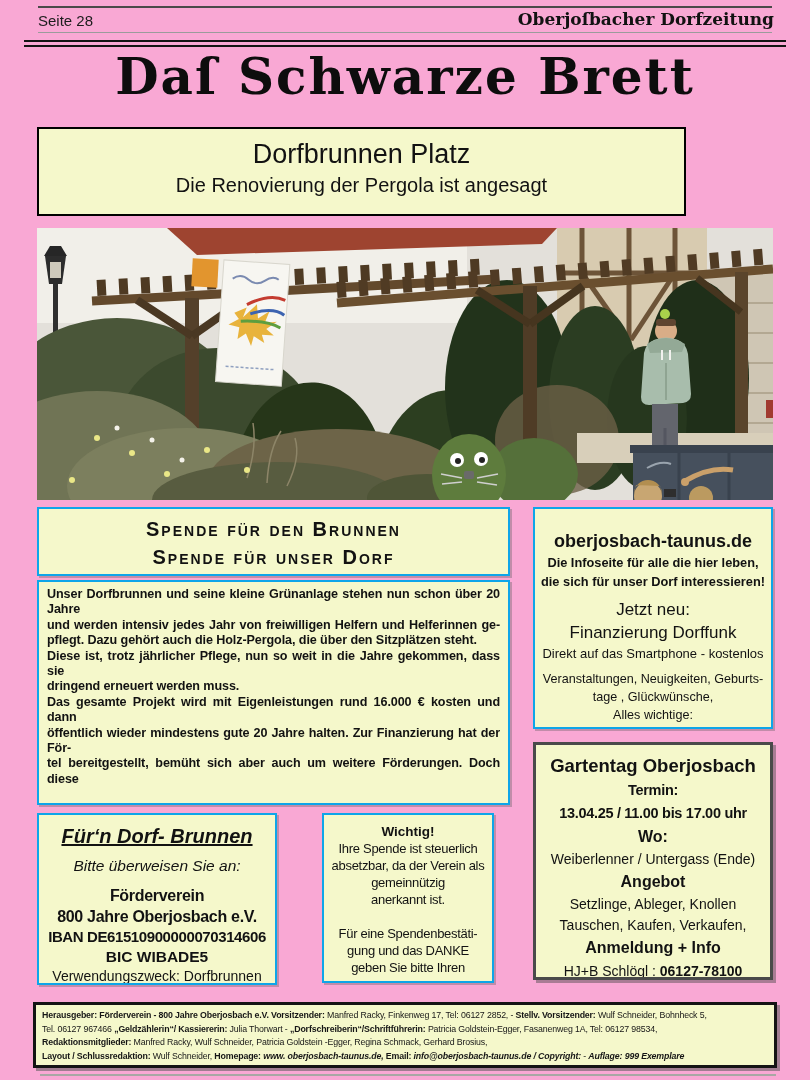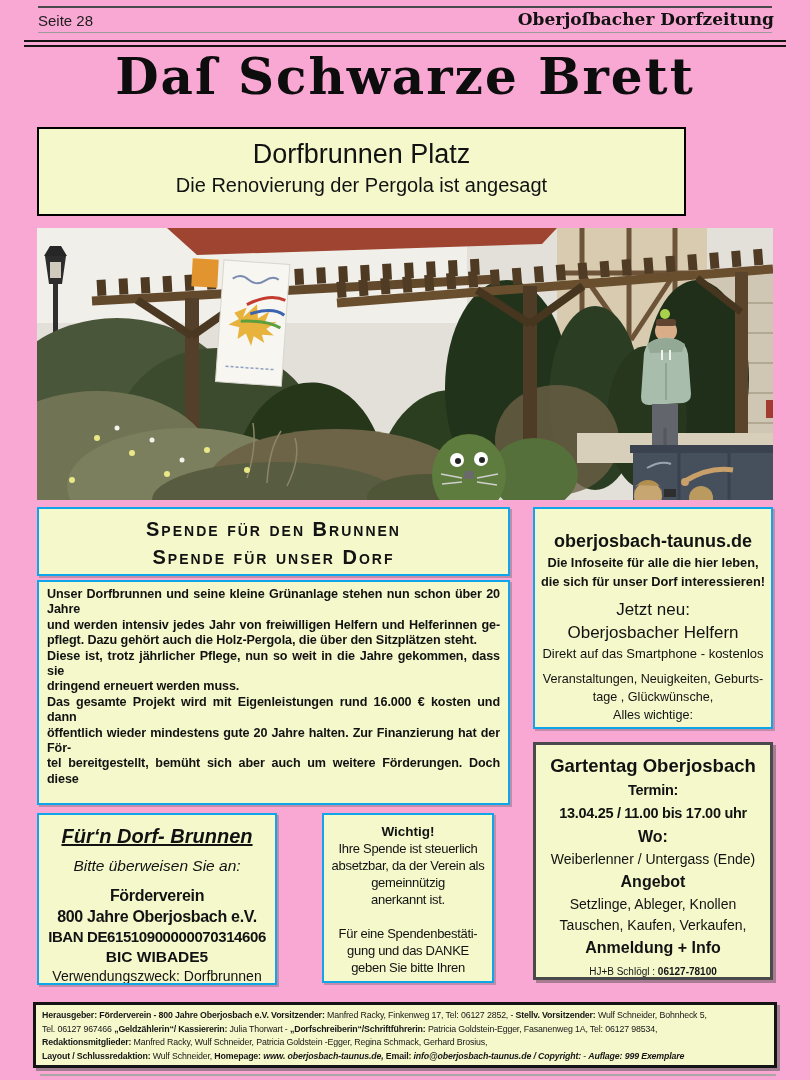--- a/index.html
+++ b/index.html
@@ -38,21 +38,21 @@
   .i-med{font-size:13px;line-height:19px;}
   .i-sm{font-size:12.6px;line-height:18px;}
   .i-sm.first{margin-top:7px;}
   
   .garten{left:533px;top:742px;width:240px;height:238px;border:3px solid #4a4a4a;text-align:center;padding-top:7px;
           box-shadow:3px 3px 0 rgba(70,70,70,.45);}
   .ga-title{font-weight:bold;font-size:18.5px;line-height:27px;}
   .ga-b{font-weight:bold;font-size:14.5px;line-height:23px;letter-spacing:-.3px;}
   .ga-b2{font-weight:bold;font-size:16px;line-height:24px;}
   .ga-r{font-size:14px;line-height:21px;}
-  .ga-last{font-size:10px;line-height:23px;}
+  .ga-last{font-size:14px;line-height:23px;}
   
   .bank{left:37px;top:813px;width:240px;height:172px;text-align:center;}
   .bank-title{margin-top:8px;font-weight:bold;font-style:italic;font-size:20px;line-height:26px;text-decoration:underline;}
   .bank-intro{margin-top:7px;font-style:italic;font-size:15.5px;line-height:20px;}
   .bank-b19{font-weight:bold;font-size:16px;line-height:21px;letter-spacing:-.3px;}
   .bank-b19.first{margin-top:9px;}
   .bank-iban{font-weight:bold;font-size:15px;line-height:20px;letter-spacing:-.4px;white-space:nowrap;}
   .bank-b18{font-weight:bold;font-size:15.5px;line-height:20px;}
   .bank-reg{font-size:14px;line-height:19px;}
   
@@ -237,21 +237,21 @@
       <div class="jl"><span>Das gesamte Projekt wird mit Eigenleistungen rund 16.000 € kosten und dann</span></div>
       <div class="jl"><span>öffentlich wieder mindestens gute 20 Jahre halten. Zur Finanzierung hat der För-</span></div>
       <div class="jl"><span>tel bereitgestellt, bemüht sich aber auch um weitere Förderungen. Doch diese</span></div>
     </div>
 
   <div class="abs ybox gray-border info">
       <div class="i-title"><span>oberjosbach-taunus.de</span></div>
       <div class="i-b"><span>Die Infoseite für alle die hier leben,</span></div>
       <div class="i-b"><span>die sich für unser Dorf interessieren!</span></div>
       <div class="i-big first"><span>Jetzt neu:</span></div>
-      <div class="i-big"><span>Oberjosbacher Helfern</span></div>
+      <div class="i-big"><span>Finanzierung Dorffunk</span></div>
       <div class="i-med"><span>Direkt auf das Smartphone - kostenlos</span></div>
       <div class="i-sm first"><span>Veranstaltungen, Neuigkeiten, Geburts-</span></div>
       <div class="i-sm"><span>tage , Glückwünsche,</span></div>
       <div class="i-sm"><span>Alles wichtige:</span></div>
       <div class="i-sm"><span>„In und von Oberjosbach“</span></div>
     </div>
 
   <div class="abs ybox garten">
       <div class="ga-title"><span>Gartentag Oberjosbach</span></div>
       <div class="ga-b"><span>Termin:</span></div>

